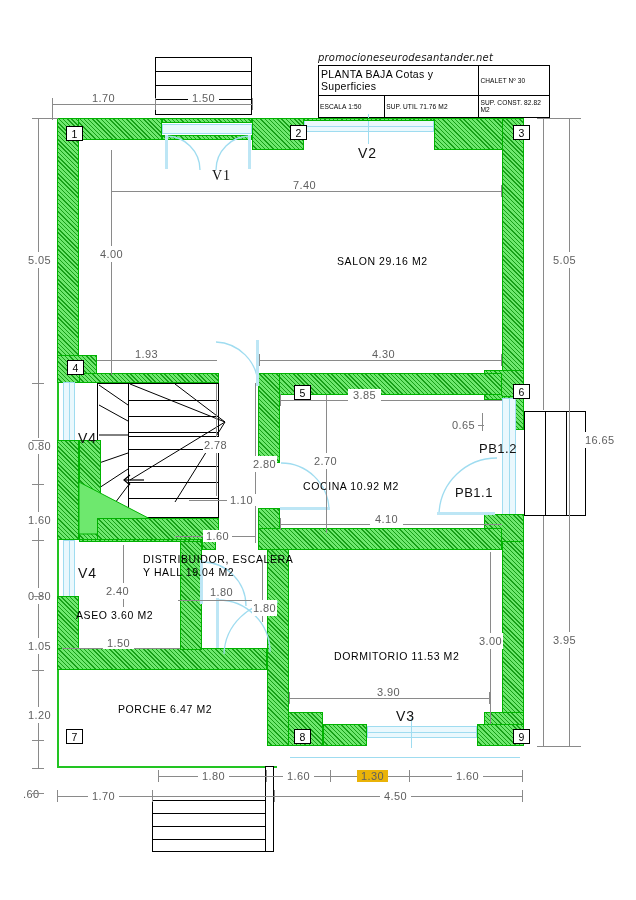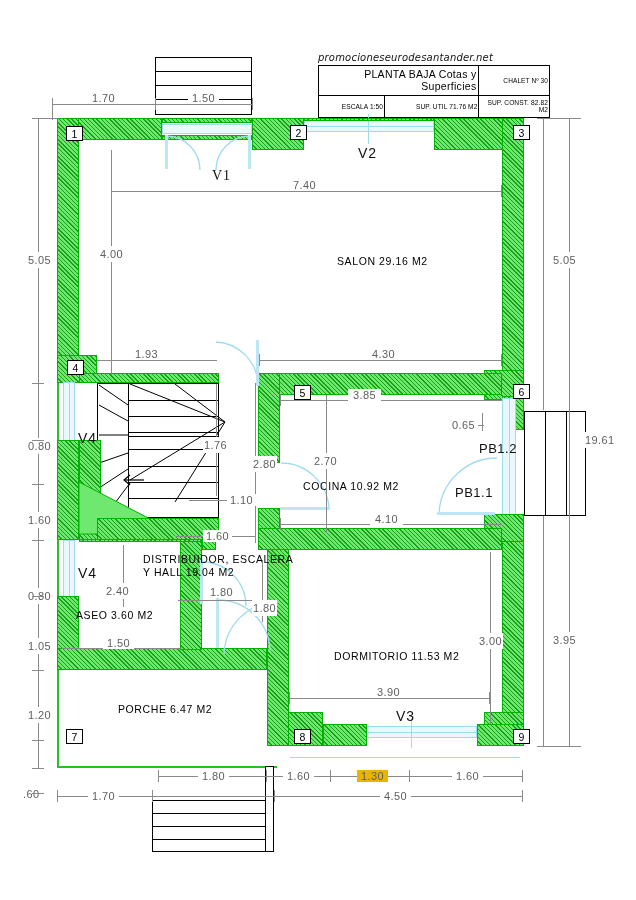--- a/index.html
+++ b/index.html
@@ -6,21 +6,21 @@
   body{width:636px;height:900px;position:relative;overflow:hidden;
        font-family:"Liberation Sans",sans-serif;}
   #stage{position:absolute;left:0;top:0;width:636px;height:900px;}
   .abs{position:absolute;}
 
   
   #titleblock{left:318px;top:52px;width:232px;}
   #site-url{font-size:10px;color:#111;letter-spacing:0.2px;margin-bottom:2px;
             font-style:italic;font-family:"DejaVu Sans",sans-serif;}
   .tb-table{border-collapse:collapse;width:232px;}
-  .tb-table td{border:1px solid #000;color:#000;text-align:right;
+  .tb-table td{border:1px solid #000;color:#000;text-align:left;
                padding:2px 1px;line-height:1.1;}
   .tb-row1 .tb-main{font-size:10.5px;letter-spacing:0.3px;padding:3px 2px;}
   .tb-row1 .tb-chalet{font-size:6.5px;width:62px;letter-spacing:0.1px;}
   .tb-row2 td{font-size:6.6px;letter-spacing:0.1px;padding:3px 1px;}
   .tb-esc{width:58px;}
   .tb-util{width:84px;}
 
   
   .wall{
     background-color:#6ee86e;
@@ -297,21 +297,21 @@
 
   <div class="abs dimline" style="left:280px;top:400px;width:222px;height:1px;"></div>
   <div class="abs dimline" style="left:280px;top:394px;width:1px;height:12px;"></div>
   <div class="abs dimtext" style="left:348px;top:389px;background:#fff;padding:0 5px;">3.85</div>
 
   <div class="abs dimline" style="left:482px;top:413px;width:1px;height:18px;"></div>
   <div class="abs dimline" style="left:468px;top:425px;width:16px;height:1px;"></div>
   <div class="abs dimtext" style="left:449px;top:419px;background:#fff;padding:0 3px;">0.65</div>
 
   <div class="abs dimline" style="left:216px;top:384px;width:1px;height:112px;"></div>
-  <div class="abs dimtext" style="left:203px;top:437px;background:#fff;padding:2px 1px;">1.76</div>
+  <div class="abs dimtext" style="left:203px;top:437px;background:#fff;padding:2px 1px;">2.78</div>
 
   <div class="abs dimline" style="left:255px;top:383px;width:1px;height:160px;"></div>
   <div class="abs dimtext" style="left:236px;top:456px;background:#fff;padding:2px 1px;margin-left:16px;">2.80</div>
 
   <div class="abs dimline" style="left:326px;top:395px;width:1px;height:138px;"></div>
   <div class="abs dimtext" style="left:313px;top:453px;background:#fff;padding:2px 1px;">2.70</div>
 
   <div class="abs dimline" style="left:189px;top:500px;width:66px;height:1px;"></div>
   <div class="abs dimtext" style="left:215px;top:494px;background:#fff;padding:0 3px;margin-left:12px;">1.10</div>
 
@@ -362,21 +362,21 @@
   <div class="abs dimline" style="left:32px;top:768px;width:12px;height:1px;"></div>
   <div class="abs dimline" style="left:32px;top:793px;width:12px;height:1px;"></div>
   <div class="abs dimline" style="left:44px;top:118px;width:14px;height:1px;"></div>
 
   <div class="abs dimline" style="left:569px;top:118px;width:1px;height:628px;"></div>
   <div class="abs dimline" style="left:543px;top:118px;width:1px;height:292px;"></div>
   <div class="abs dimline" style="left:543px;top:516px;width:1px;height:230px;"></div>
   <div class="abs dimline" style="left:537px;top:118px;width:44px;height:1px;"></div>
   <div class="abs dimline" style="left:537px;top:746px;width:44px;height:1px;"></div>
   <div class="abs dimtext" style="left:552px;top:252px;background:#fff;padding:2px 1px;">5.05</div>
-  <div class="abs dimtext" style="left:584px;top:432px;background:#fff;padding:2px 1px;">19.61</div>
+  <div class="abs dimtext" style="left:584px;top:432px;background:#fff;padding:2px 1px;">16.65</div>
   <div class="abs dimtext" style="left:552px;top:632px;background:#fff;padding:2px 1px;">3.95</div>
 
   <div class="abs dimline" style="left:158px;top:776px;width:364px;height:1px;"></div>
   <div class="abs dimline" style="left:158px;top:770px;width:1px;height:12px;"></div>
   <div class="abs dimline" style="left:266px;top:770px;width:1px;height:12px;"></div>
   <div class="abs dimline" style="left:330px;top:770px;width:1px;height:12px;"></div>
   <div class="abs dimline" style="left:409px;top:770px;width:1px;height:12px;"></div>
   <div class="abs dimline" style="left:522px;top:770px;width:1px;height:12px;"></div>
   <div class="abs dimtext" style="left:198px;top:770px;background:#fff;padding:0 4px;">1.80</div>
   <div class="abs dimtext" style="left:283px;top:770px;background:#fff;padding:0 4px;">1.60</div>

